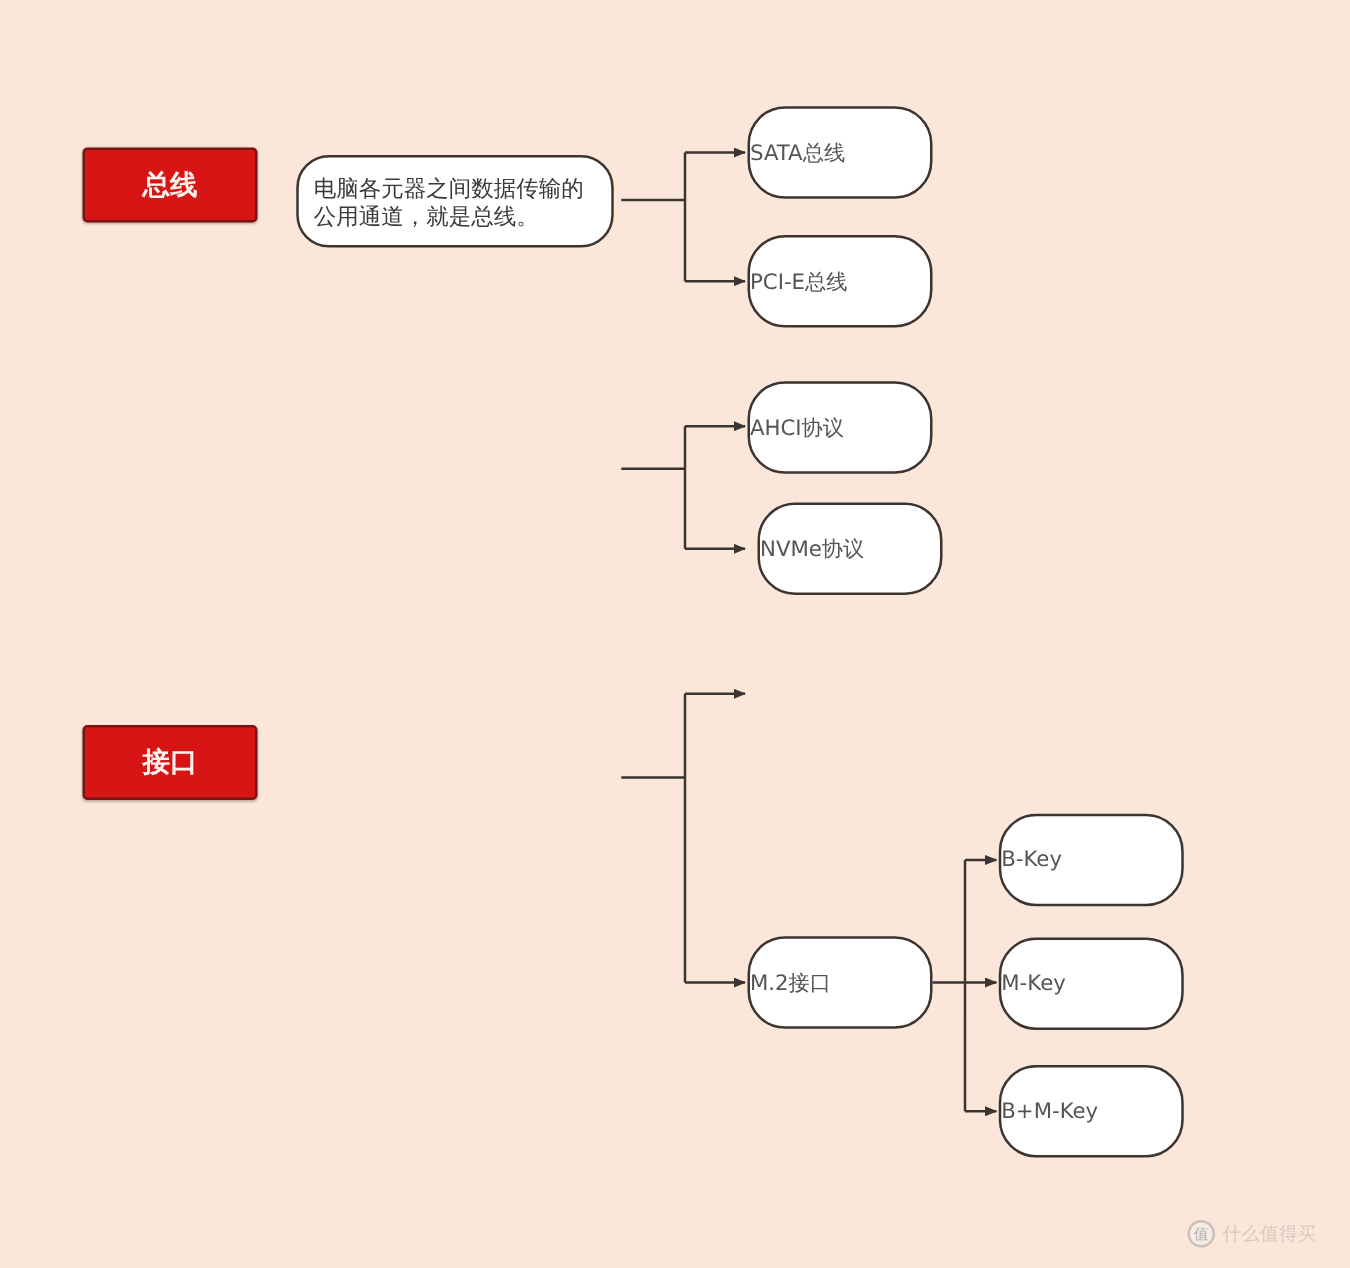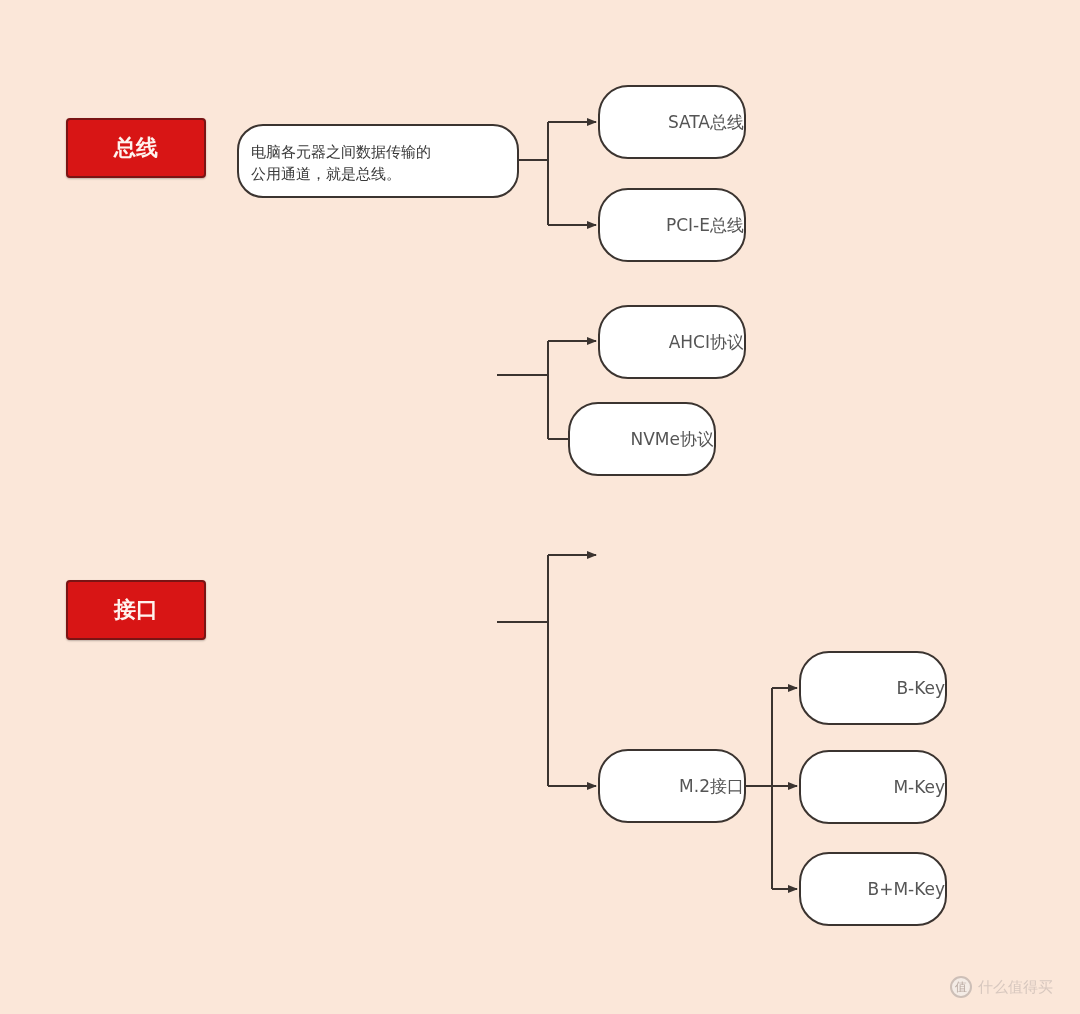--- a/index.html
+++ b/index.html
@@ -12,33 +12,33 @@
   svg.lines { position:absolute; left:0; top:0; }
   .cat {
     position:absolute; width:140px; height:60px;
     background:#d81515; border:2px solid #7a1414; border-radius:4px;
     box-sizing:border-box;
     display:flex; align-items:center; justify-content:center;
     color:#fff3ee; font-weight:bold; font-size:22px;
     box-shadow:0 1px 2px rgba(0,0,0,0.25);
   }
   .desc {
-    position:absolute; width:282px; height:74px;
+    position:absolute; width:254px; height:74px;
     background:#fff; border:2px solid #3b3430; border-radius:26px;
     box-sizing:border-box;
     padding:8px 14px 4px 12px;
-    font-size:15px; line-height:22px; color:#3a3a3a;
+    font-size:18px; line-height:22px; color:#3a3a3a;
     display:flex; align-items:center;
   }
   .desc span { display:block; }
   .node {
     position:absolute; width:148px; height:74px;
     background:#fff; border:2px solid #3b3430; border-radius:30px;
     box-sizing:border-box;
-    display:flex; align-items:center; justify-content:flex-end;
+    display:flex; align-items:center; justify-content:flex-start;
     font-size:17px; color:#555;
   }
   .watermark {
     position:absolute; left:950px; top:976px; display:flex; align-items:center;
     color:#d8c8bf; font-size:15px;
   }
   .wm-icon {
     width:22px; height:22px; border-radius:50%; border:2px solid #cdbfb7;
     background:#f4ece6; color:#b9aaa2; font-size:12px;
     display:flex; align-items:center; justify-content:center; margin-right:6px;
@@ -92,21 +92,21 @@
   <div class="node" style="left:598px; top:85px;">
     <span>SATA总线</span>
   </div>
   <div class="node" style="left:598px; top:188px;">
     <span>PCI-E总线</span>
   </div>
 
   <div class="node" style="left:598px; top:305px;">
     <span>AHCI协议</span>
   </div>
-  <div class="node" style="left:568px; top:402px;">
+  <div class="node" style="left:606px; top:402px;">
     <span>NVMe协议</span>
   </div>
 
   <div class="cat" style="left:66px; top:580px;">
     <span>接口</span>
   </div>
   <div class="node" style="left:598px; top:749px;">
     <span>M.2接口</span>
   </div>
 

